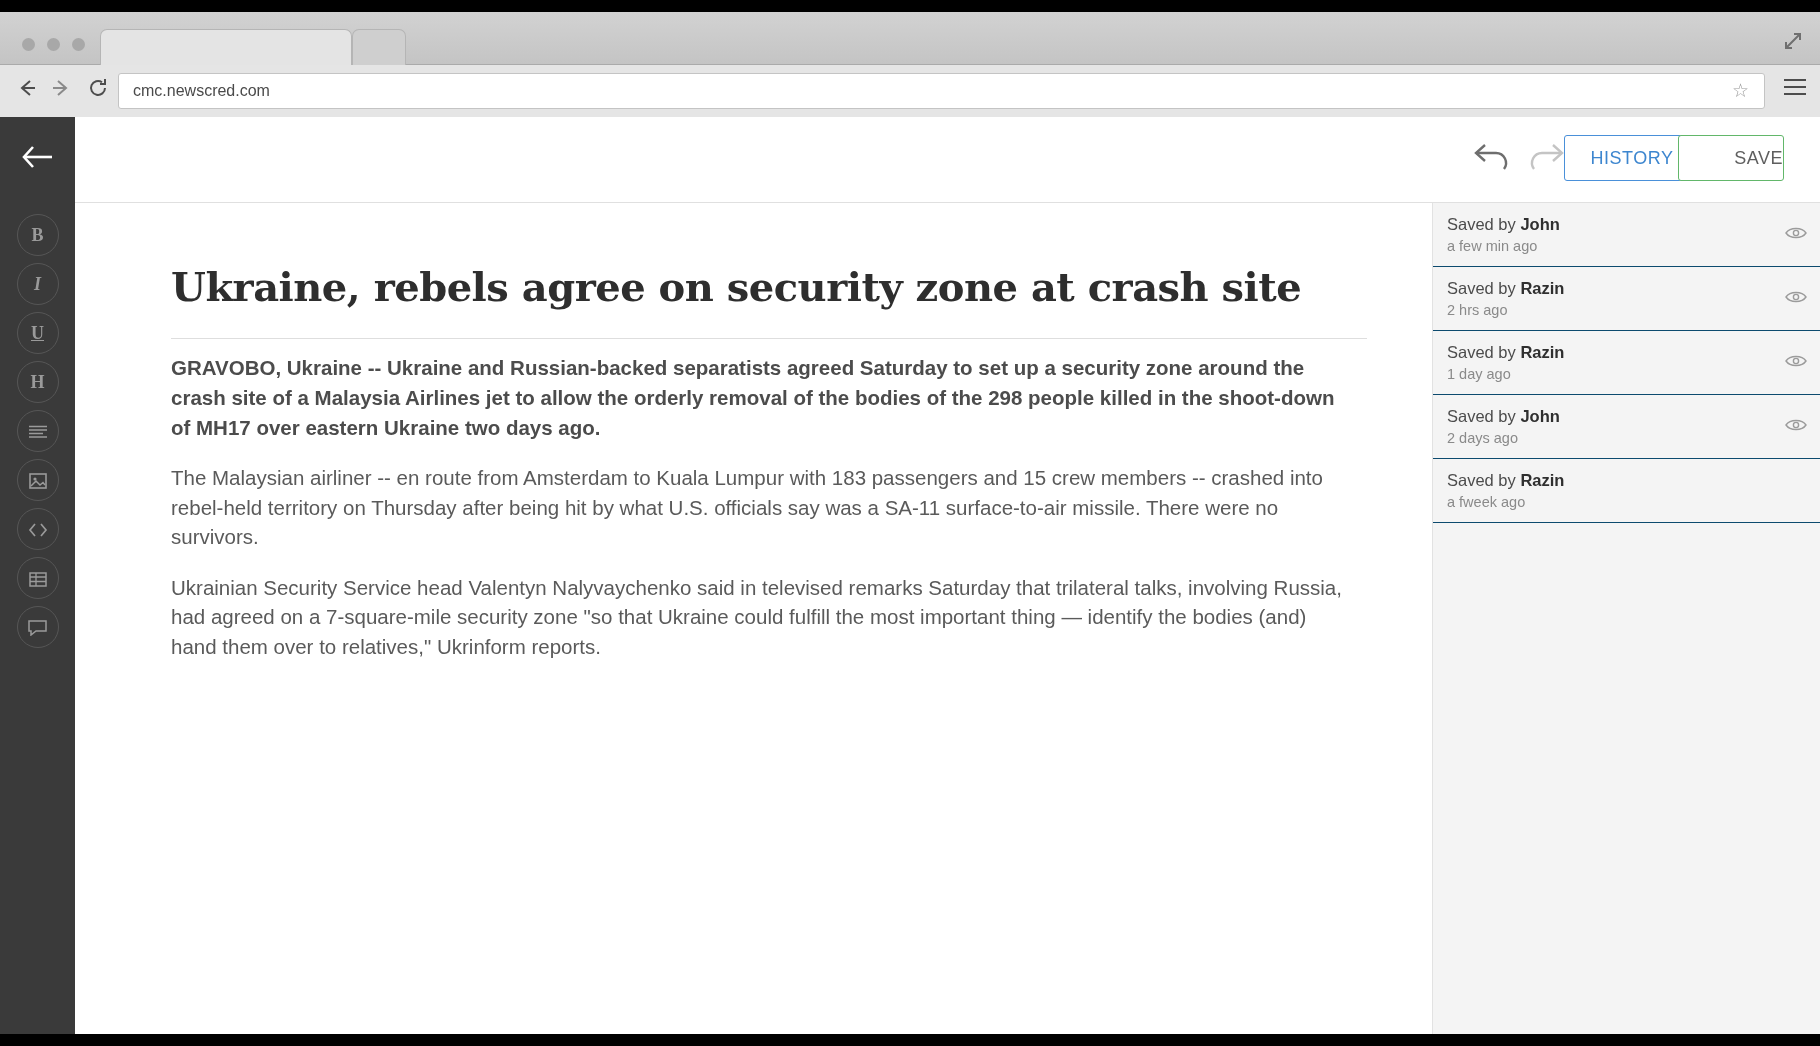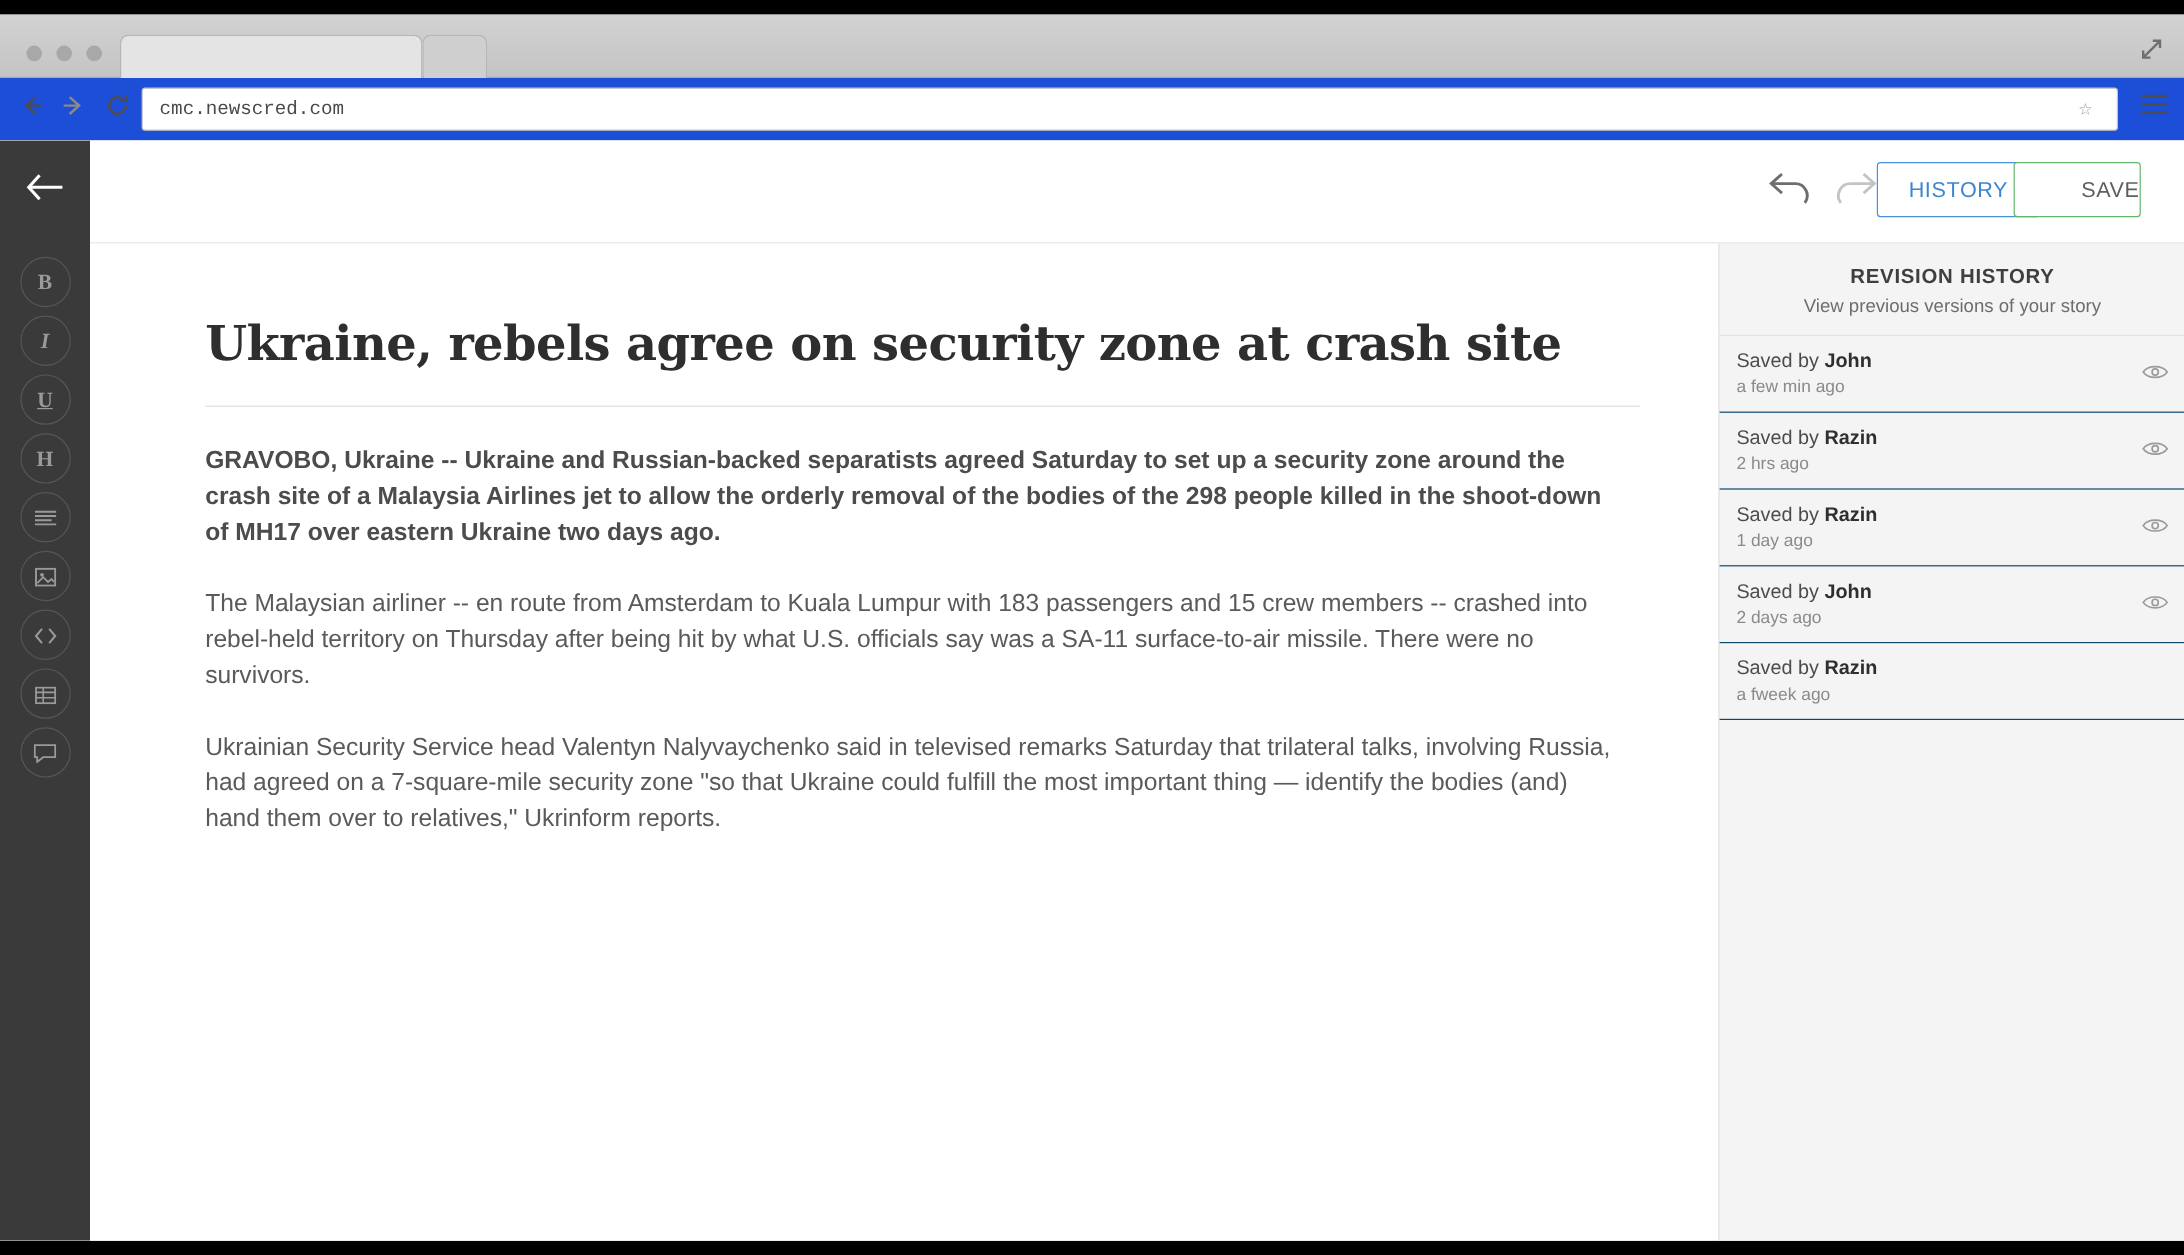--- a/index.html
+++ b/index.html
@@ -70,23 +70,22 @@
     right: 16px;
     top: 18px;
     width: 22px;
     height: 22px;
     color: #6f6f6f;
   }
 
   .toolbar {
     position: relative;
     height: 52px;
-    background: #1d4ed8;
+    background: #e5e5e5;
     border-bottom: 1px solid #b6b6b6;
-    font-family: Liberation Mono, monospace;
   }
 
   .nav-btn {
     position: absolute;
     top: 12px;
     width: 26px;
     height: 26px;
     color: #4d4d4d;
     font-size: 21px;
     line-height: 26px;
@@ -270,21 +269,21 @@
     font-size: 23px;
     color: #5b5b5b;
   }
   .divider {
     margin-top: 28px;
     width: 1196px;
     height: 1px;
     background: #dedede;
   }
   .para {
-    margin-top: 30px;
+    margin-top: 14px;
     font-size: 20.5px;
     line-height: 1.45;
     color: #5a5a5a;
     max-width: 1196px;
   }
   .para.lead {
     font-weight: bold;
     color: #4c4c4c;
   }
 
@@ -460,24 +459,20 @@
         <div class="doc-inner">
           <h1>Ukraine, rebels agree on security zone at crash site</h1>
           <div class="divider"></div>
           <p class="para lead">GRAVOBO, Ukraine -- Ukraine and Russian-backed separatists agreed Saturday to set up a security zone around the crash site of a Malaysia Airlines jet to allow the orderly removal of the bodies of the 298 people killed in the shoot-down of MH17 over eastern Ukraine two days ago.</p>
           <p class="para">The Malaysian airliner -- en route from Amsterdam to Kuala Lumpur with 183 passengers and 15 crew members -- crashed into rebel-held territory on Thursday after being hit by what U.S. officials say was a SA-11 surface-to-air missile. There were no survivors.</p>
           <p class="para">Ukrainian Security Service head Valentyn Nalyvaychenko said in televised remarks Saturday that trilateral talks, involving Russia, had agreed on a 7-square-mile security zone "so that Ukraine could fulfill the most important thing — identify the bodies (and) hand them over to relatives," Ukrinform reports.</p>
         </div>
       </div>
 
       <div class="panel">
-        <div class="panel-head">
-          <div class="panel-title">REVISION HISTORY</div>
-          <div class="panel-sub">View previous versions of your story</div>
-        </div>
 
         <div class="rev">
           <div class="rev-main"><span>Saved by </span><b>John</b></div>
           <div class="rev-time">a few min ago</div>
           <span class="eye-icon">
             <svg width="22" height="14" viewBox="0 0 22 14">
                 <path d="M1 7 C5 1, 17 1, 21 7 C17 13, 5 13, 1 7 Z" stroke="#9b9b9b" stroke-width="1.4" fill="none"></path>
                 <circle cx="11" cy="7" r="2.6" stroke="#9b9b9b" stroke-width="1.4" fill="none"></circle>
               </svg>
           </span>

